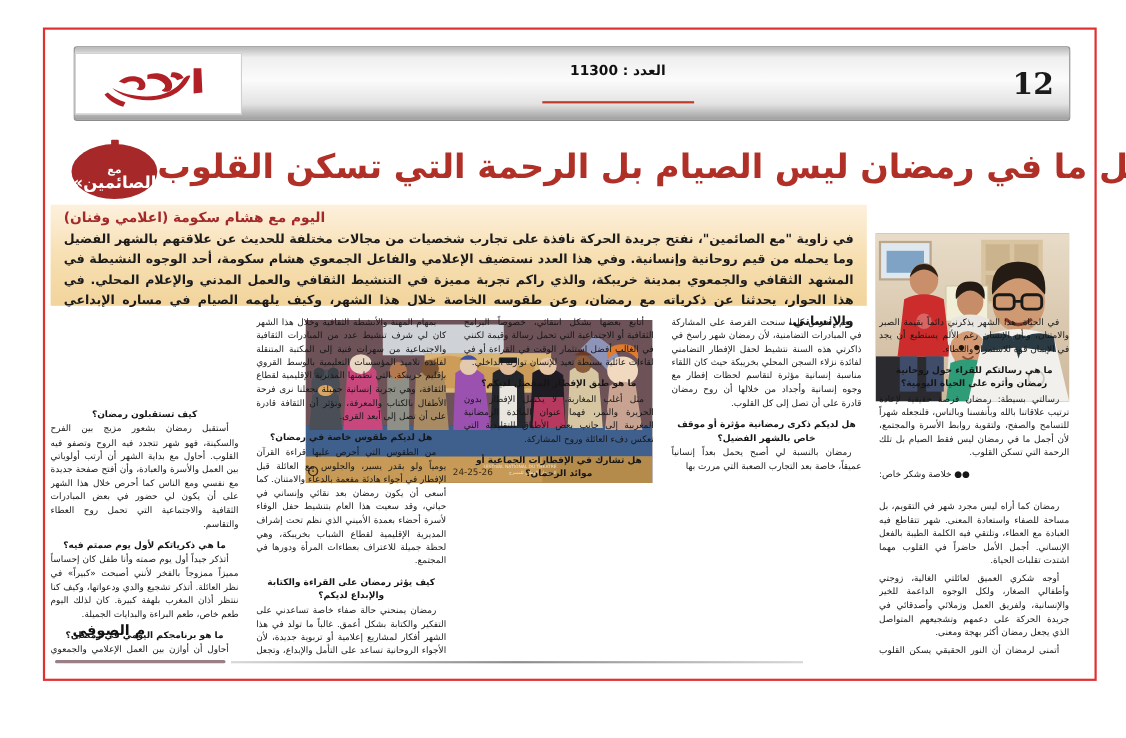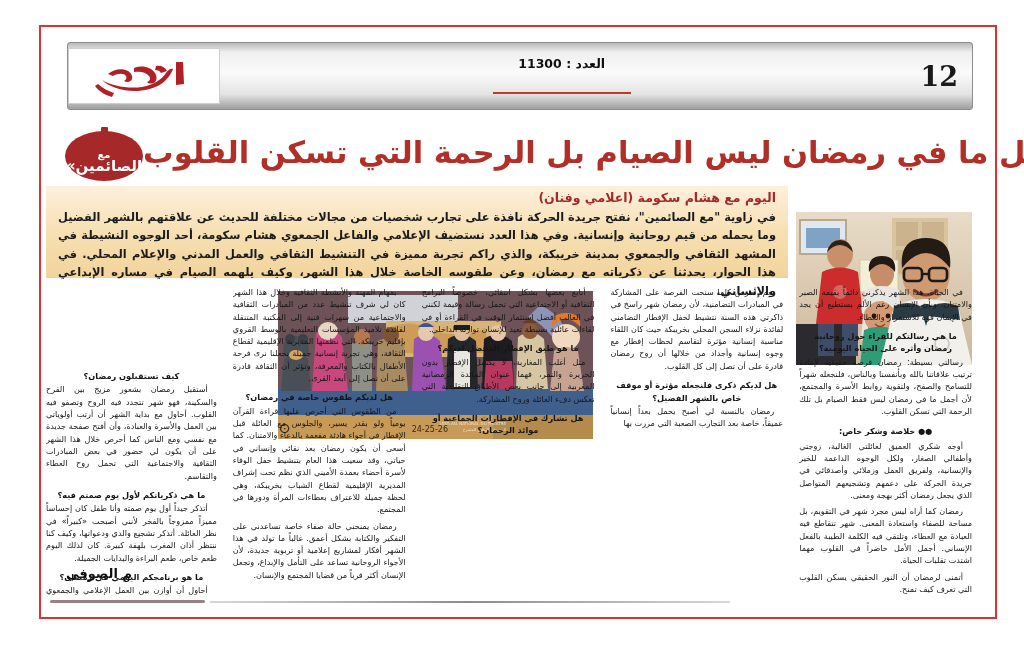--- a/index.html
+++ b/index.html
@@ -122,21 +122,21 @@
   }
   
   .lede-wrap {
     position: absolute;
     left: 46px; top: 186px;
     width: 742px; height: 92px;
     background: linear-gradient(180deg,#fdf0dd 0%,#f7e0b4 48%,#f2d49b 100%);
     padding: 4px 12px 6px 12px;
   }
   .lede-kicker {
-    text-align: right;
+    text-align: left;
     font-size: 12.5px; font-weight: bold; color: #a3292b;
     margin-bottom: 3px;
     font-family: "DejaVu Sans", sans-serif;
   }
   .lede-text {
     font-size: 11.4px;
     font-weight: bold;
     color: #1b1b1b;
     line-height: 1.62;
     text-align: justify;
@@ -184,21 +184,21 @@
   .col.c5 { width: 178px; }
   .q {
     font-weight: bold;
     text-align: center;
     display: block;
     margin: 7px 0 1px 0;
     font-size: 8.2px;
   }
   .q.first { margin-top: 0; }
   .p { display: block; margin-bottom: 4px; text-indent: 9px; }
-  .bullet { font-weight: bold; text-align: center; display:block; margin: 8px 0 2px; }
+  .bullet { font-weight: normal; text-align: left; display:block; margin: 8px 0 16px; }
   
   .signature {
     position: absolute;
     left: 66px; top: 566px;
     width: 180px;
     text-align: left;
     font-size: 13px;
     font-weight: bold;
     color: #111;
     font-family: "DejaVu Sans", sans-serif;
@@ -391,40 +391,41 @@
         <span class="p">أستقبل رمضان بشعور مزيج بين الفرح والسكينة، فهو شهر تتجدد فيه الروح وتصفو فيه القلوب. أحاول مع بداية الشهر أن أرتب أولوياتي بين العمل والأسرة والعبادة، وأن أفتح صفحة جديدة مع نفسي ومع الناس كما أحرص خلال هذا الشهر على أن يكون لي حضور في بعض المبادرات الثقافية والاجتماعية التي تحمل روح العطاء والتقاسم.</span>
         <span class="q">ما هي ذكرياتكم لأول يوم صمتم فيه؟</span>
         <span class="p">أتذكر جيداً أول يوم صمته وأنا طفل كان إحساساً مميزاً ممزوجاً بالفخر لأنني أصبحت «كبيراً» في نظر العائلة. أتذكر تشجيع والدي ودعواتها، وكيف كنا ننتظر أذان المغرب بلهفة كبيرة. كان لذلك اليوم طعم خاص، طعم البراءة والبدايات الجميلة.</span>
         <span class="q">ما هو برنامجكم اليومي في رمضان؟</span>
         <span class="p">أحاول أن أوازن بين العمل الإعلامي والجمعوي وبين لحظات التأمل والعبادة. يبدأ يومي بالسحور وصلاة الفجر، ثم بعض الراحة قبل العودة للانشغال اليومي.</span>
       </div>
     <div class="col c2">
         <span class="p">بمهام المهنة والأنشطة الثقافية وخلال هذا الشهر كان لي شرف تنشيط عدد من المبادرات الثقافية والاجتماعية من سهرات فنية إلى المكتبة المتنقلة لفائدة تلاميذ المؤسسات التعليمية بالوسط القروي بإقليم خريبكة. التي نظمتها المديرية الإقليمية لقطاع الثقافة، وهي تجربة إنسانية جميلة نجعلنا نرى فرحة الأطفال بالكتاب والمعرفة، وتؤثر أن الثقافة قادرة على أن تصل إلى أبعد القرى.</span>
         <span class="q">هل لديكم طقوس خاصة في رمضان؟</span>
         <span class="p">من الطقوس التي أحرص عليها قراءة القرآن يومياً ولو بقدر يسير، والجلوس مع العائلة قبل الإفطار في أجواء هادئة مفعمة بالدعاء والامتنان. كما أسعى أن يكون رمضان بعد نقائي وإنساني في حياتي، وقد سعيت هذا العام بتنشيط حفل الوفاء لأسرة أحضاء بعمدة الأميني الذي نظم تحت إشراف المديرية الإقليمية لقطاع الشباب بخريبكة، وهي لحظة جميلة للاعتراف بعطاءات المرأة ودورها في المجتمع.</span>
+        <span class="q">كيف يؤثر رمضان على القراءة والكتابة والإبداع لديكم؟</span>
         <span class="p">رمضان يمنحني حالة صفاء خاصة تساعدني على التفكير والكتابة بشكل أعمق. غالباً ما تولد في هذا الشهر أفكار لمشاريع إعلامية أو تربوية جديدة، لأن الأجواء الروحانية تساعد على التأمل والإبداع، وتجعل الإنسان أكثر قرباً من قضايا المجتمع والإنسان.</span>
       </div>
     <div class="col c3">
         <span class="p">أتابع بعضها بشكل انتقائي، خصوصاً البرامج الثقافية أو الاجتماعية التي تحمل رسالة وقيمة لكنني في الغالب أفضل استثمار الوقت في القراءة أو في لقاءات عائلية بسيطة تعيد للإنسان توازنه الداخلي.</span>
         <span class="q">ما هو طبق الإفطار المفضل لديكم؟</span>
         <span class="p">مثل أغلب المغاربة، لا يكتمل الإفطار بدون الحريرة والتمر، فهما عنوان المائدة الرمضانية المغربية إلى جانب بعض الأطباق التقليدية التي تعكس دفء العائلة وروح المشاركة.</span>
         <span class="q">هل تشارك في الإفطارات الجماعية أو موائد الرحمان؟</span>
       </div>
     <div class="col c4">
         <span class="p">نعم، أحرص كلما سنحت الفرصة على المشاركة في المبادرات التضامنية، لأن رمضان شهر راسخ في ذاكرتي هذه السنة نتشيط لحفل الإفطار التضامني لفائدة نزلاء السجن المحلي بخريبكة حيث كان اللقاء مناسبة إنسانية مؤثرة لتقاسم لحظات إفطار مع وجوه إنسانية وأجداد من خلالها أن روح رمضان قادرة على أن تصل إلى كل القلوب.</span>
-        <span class="q">هل لديكم ذكرى فلنجعله مؤثرة أو موقف خاص بالشهر الفضيل؟</span>
+        <span class="q">هل لديكم ذكرى رمضانية مؤثرة أو موقف خاص بالشهر الفضيل؟</span>
         <span class="p">رمضان بالنسبة لي أصبح يحمل بعداً إنسانياً عميقاً، خاصة بعد التجارب الصعبة التي مررت بها</span>
       </div>
     <div class="col c5">
         <span class="p">في الحياة. هذا الشهر يذكرني دائماً بقيمة الصبر والامتنان، وبأن الإنسان رغم الألم يستطيع أن يجد في الإيمان قوة للاستمرار والعطاء.</span>
         <span class="q">ما هي رسالتكم للقراء حول روحانية رمضان وأثره على الحياة اليومية؟</span>
         <span class="p">رسالتي بسيطة: رمضان فرصة حقيقية لإعادة ترتيب علاقاتنا بالله وبأنفسنا وبالناس، فلنجعله شهراً للتسامح والصفح، ولتقوية روابط الأسرة والمجتمع، لأن أجمل ما في رمضان ليس فقط الصيام بل تلك الرحمة التي تسكن القلوب.</span>
         <span class="bullet">●● خلاصة وشكر خاص:</span>
+        <span class="p">رمضان كما أراه ليس مجرد شهر في التقويم، بل مساحة للصفاء واستعادة المعنى. شهر تتقاطع فيه العبادة مع العطاء، وتلتقي فيه الكلمة الطيبة بالفعل الإنساني. أجمل الأمل حاضراً في القلوب مهما اشتدت تقلبات الحياة.</span>
         <span class="p">أوجه شكري العميق لعائلتي الغالية، زوجتي وأطفالي الصغار، ولكل الوجوه الداعمة للخير والإنسانية، ولفريق العمل وزملائي وأصدقائي في جريدة الحركة على دعمهم وتشجيعهم المتواصل الذي يجعل رمضان أكثر بهجة ومعنى.</span>
-        <span class="p">رمضان كما أراه ليس مجرد شهر في التقويم، بل مساحة للصفاء واستعادة المعنى. شهر تتقاطع فيه العبادة مع العطاء، وتلتقي فيه الكلمة الطيبة بالفعل الإنساني. أجمل الأمل حاضراً في القلوب مهما اشتدت تقلبات الحياة.</span>
         <span class="p">أتمنى لرمضان أن النور الحقيقي يسكن القلوب التي تعرف كيف تمنح.</span>
       </div>
   </div>
 
   <div class="signature">م الصوفي</div>
   <div class="rule-left"></div>
   <div class="rule-mid"></div>
 
 </div>
 

